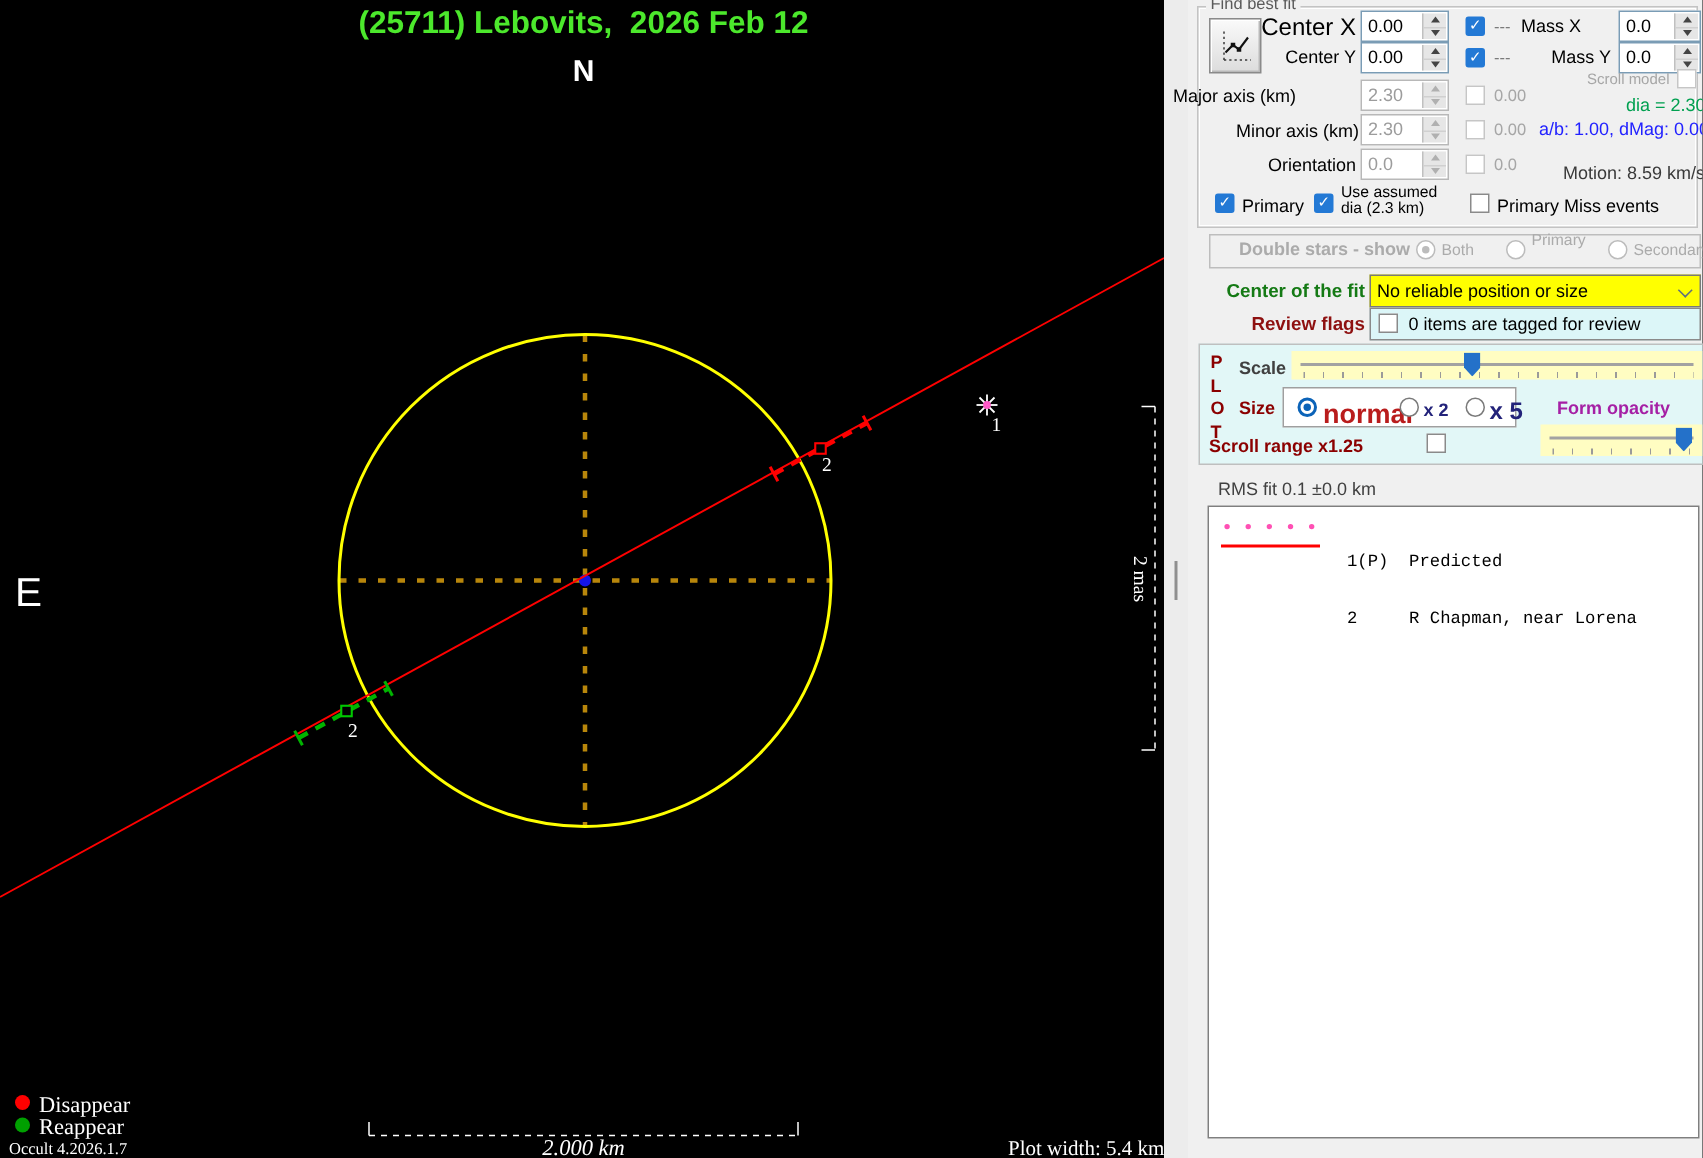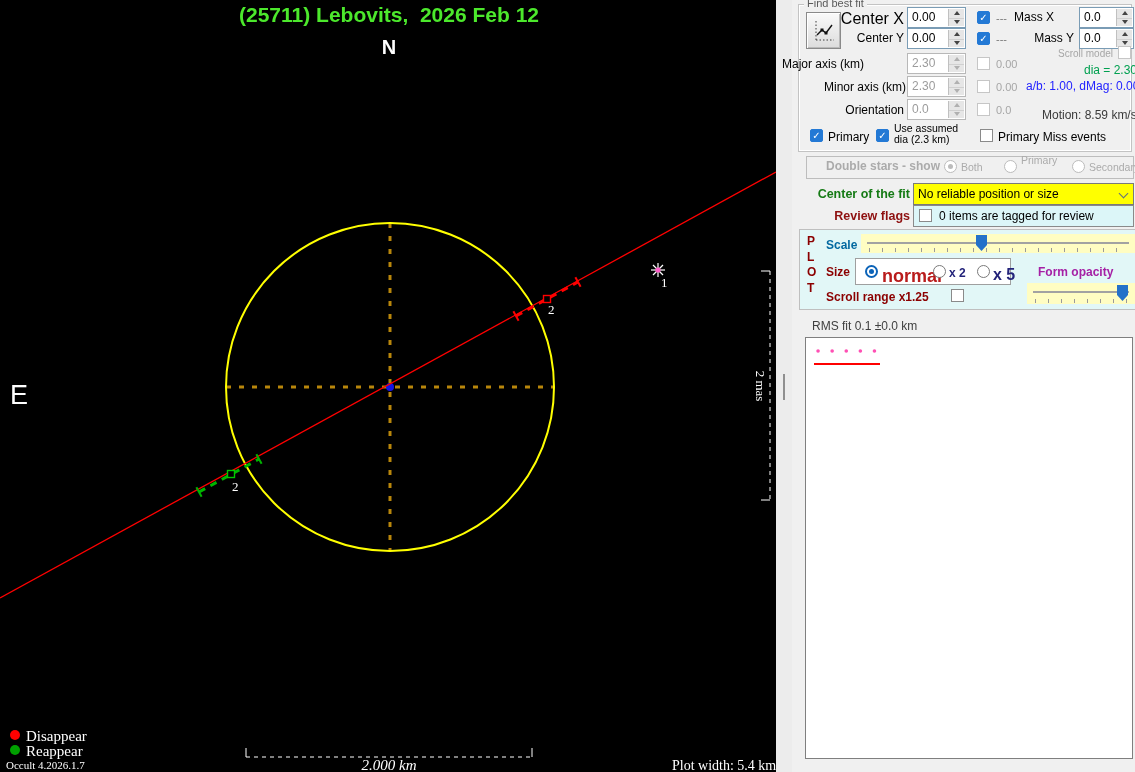--- a/index.html
+++ b/index.html
@@ -284,44 +284,48 @@
   <div class="abs lbl" style="left:25px;top:3px;font-size:12px;">0 items are tagged for review</div>
 </div>
 
 <div class="abs" style="left:799px;top:229px;width:336px;height:79px;background:#e2f7f7;border:1px solid #bfbfbf;"></div>
 <div class="abs bold" style="left:807px;top:234px;color:#8b0000;font-size:12px;line-height:15.5px;">
   <div>P</div>
   <div>L</div>
   <div>O</div>
   <div>T</div>
 </div>
-<div class="abs lbl bold" style="left:826px;top:238px;color:#0369a1;font-size:12px;">Scale</div>
+<div class="abs lbl bold" style="left:826px;top:238px;color:#404040;font-size:12px;">Scale</div>
 <div class="abs slider-strip" style="left:861px;top:234px;width:274px;height:19px;">
   <div class="groove"></div>
   <div class="ticks"></div>
   <div class="thumb" style="left:115px;"></div>
 </div>
 <div class="abs lbl bold" style="left:826px;top:265px;color:#8b0000;font-size:12px;">Size</div>
 <div class="abs" style="left:855px;top:258px;width:154px;height:25px;background:#fff;border:1px solid #9f9f9f;">
   <div class="abs radio sel-blue" style="left:9px;top:6px;"></div>
   <div class="abs lbl bold" style="left:26px;top:7px;color:#b91c1c;font-size:18px;">normal</div>
   <div class="abs radio" style="left:77px;top:6px;"></div>
   <div class="abs lbl bold" style="left:93px;top:7px;color:#23237a;font-size:12px;">x 2</div>
   <div class="abs radio" style="left:121px;top:6px;"></div>
   <div class="abs lbl bold" style="left:137px;top:7px;color:#23237a;font-size:16px;">x 5</div>
 </div>
 <div class="abs lbl bold" style="left:1038px;top:265px;color:#a520a5;font-size:12px;">Form opacity</div>
-<div class="abs lbl bold" style="left:826px;top:290px;color:#8b0000;font-size:12px;">Scroll range x1.25</div>
+<div class="abs lbl bold" style="left:806px;top:290px;color:#8b0000;font-size:12px;">Scroll range x1.25</div>
 <div class="abs chk unchecked" style="left:951px;top:289px;"></div>
 <div class="abs slider-strip" style="left:1027px;top:283px;width:108px;height:21px;">
   <div class="groove"></div>
   <div class="ticks"></div>
   <div class="thumb" style="left:90px;top:2px;"></div>
 </div>
 
 <div class="abs lbl" style="left:812px;top:319px;color:#404040;font-size:12px;">RMS fit 0.1 ±0.0 km</div>
 
 <div class="abs" id="chord-list" style="left:805px;top:337px;width:326px;height:420px;">
   <svg width="90" height="34" style="position:absolute;left:0;top:0;">
     <line x1="12" y1="13" x2="72" y2="13" stroke="#ff50b4" stroke-width="3.5" stroke-dasharray="0.1 14" stroke-linecap="round"></line>
     <line x1="8" y1="26" x2="74" y2="26" stroke="#ff0000" stroke-width="2"></line>
   </svg>
+  <div class="abs mono" style="left:92px;top:6px;font-size:11.5px;line-height:12.5px;">
+    <div>1(P)  Predicted</div>
+    <div>2     R Chapman, near Lorena</div>
+  </div>
 </div>
 
 </body></html>

